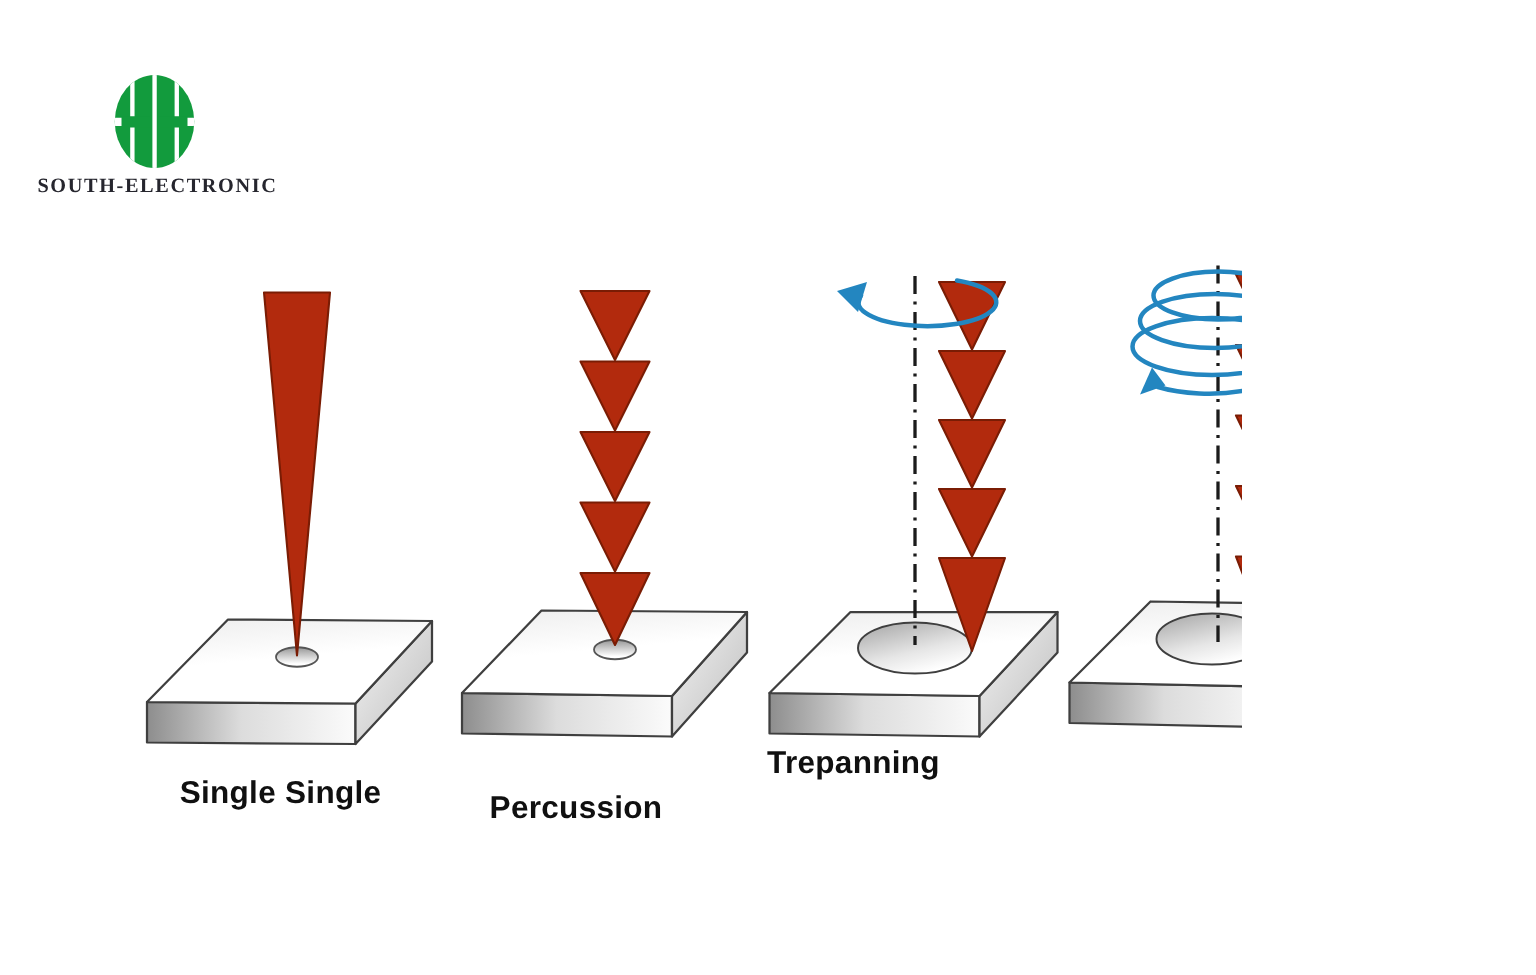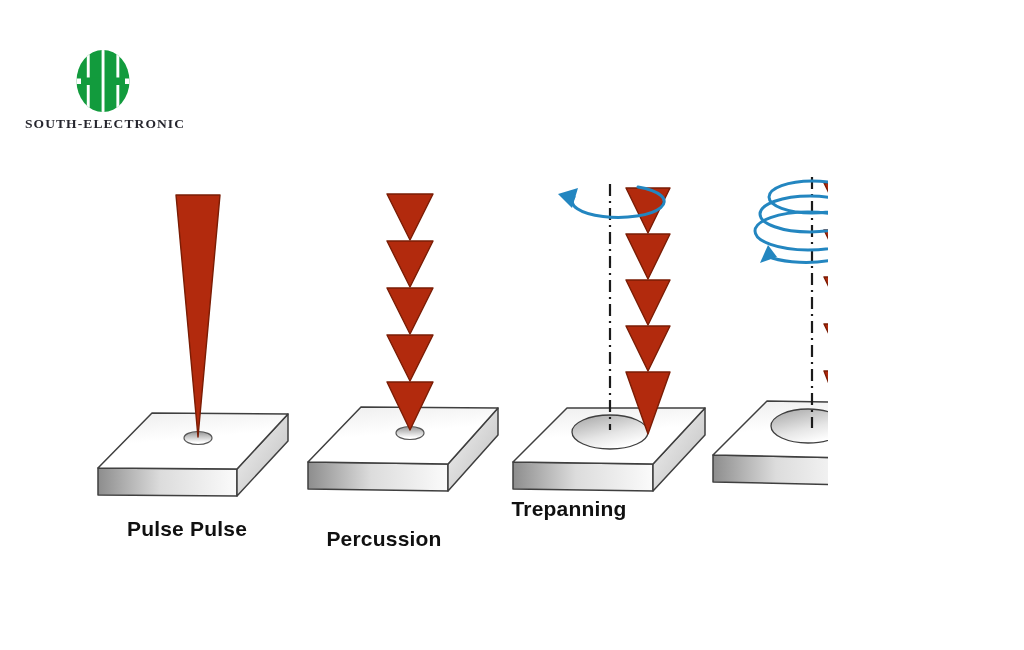--- a/index.html
+++ b/index.html
@@ -174,16 +174,16 @@
         <ellipse cx="810" cy="214" rx="50" ry="18"></ellipse>
         <ellipse cx="808" cy="231" rx="53" ry="19"></ellipse>
         <path d="M 859 243 A 53 19 0 0 1 772 258"></path>
       </g>
       <g fill="#2386c0">
         <polygon points="760,263 777,257 768,245"></polygon>
       </g>
     </g>
   </svg>
 
-  <div class="method-label lbl-0">Pulse Pulse</div>
+  <div class="method-label lbl-0">Single Single</div>
   <div class="method-label lbl-1">Percussion</div>
   <div class="method-label lbl-2">Trepanning</div>
 </div>
 
 </body></html>

